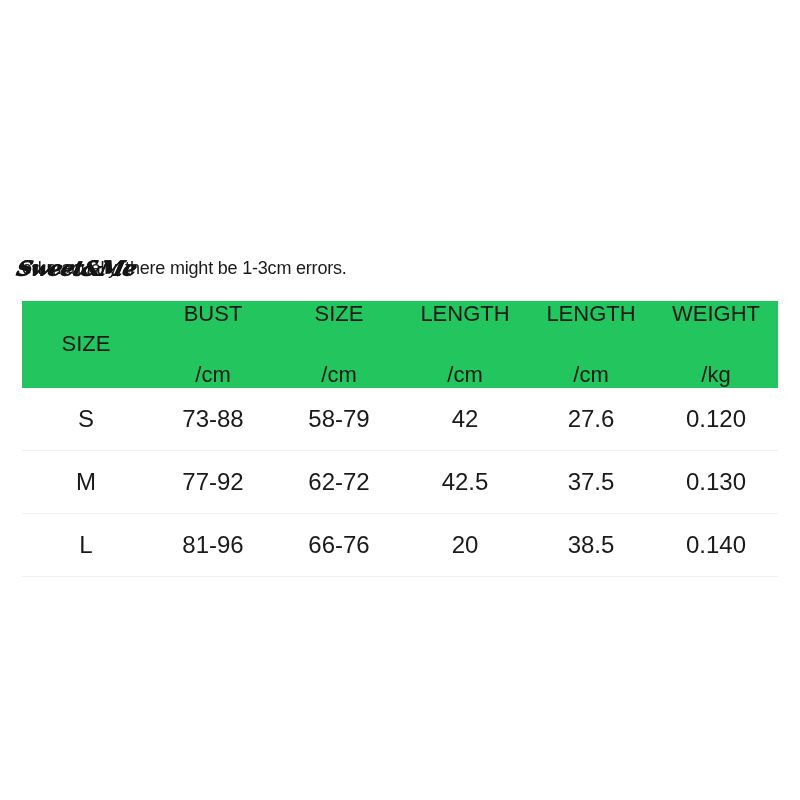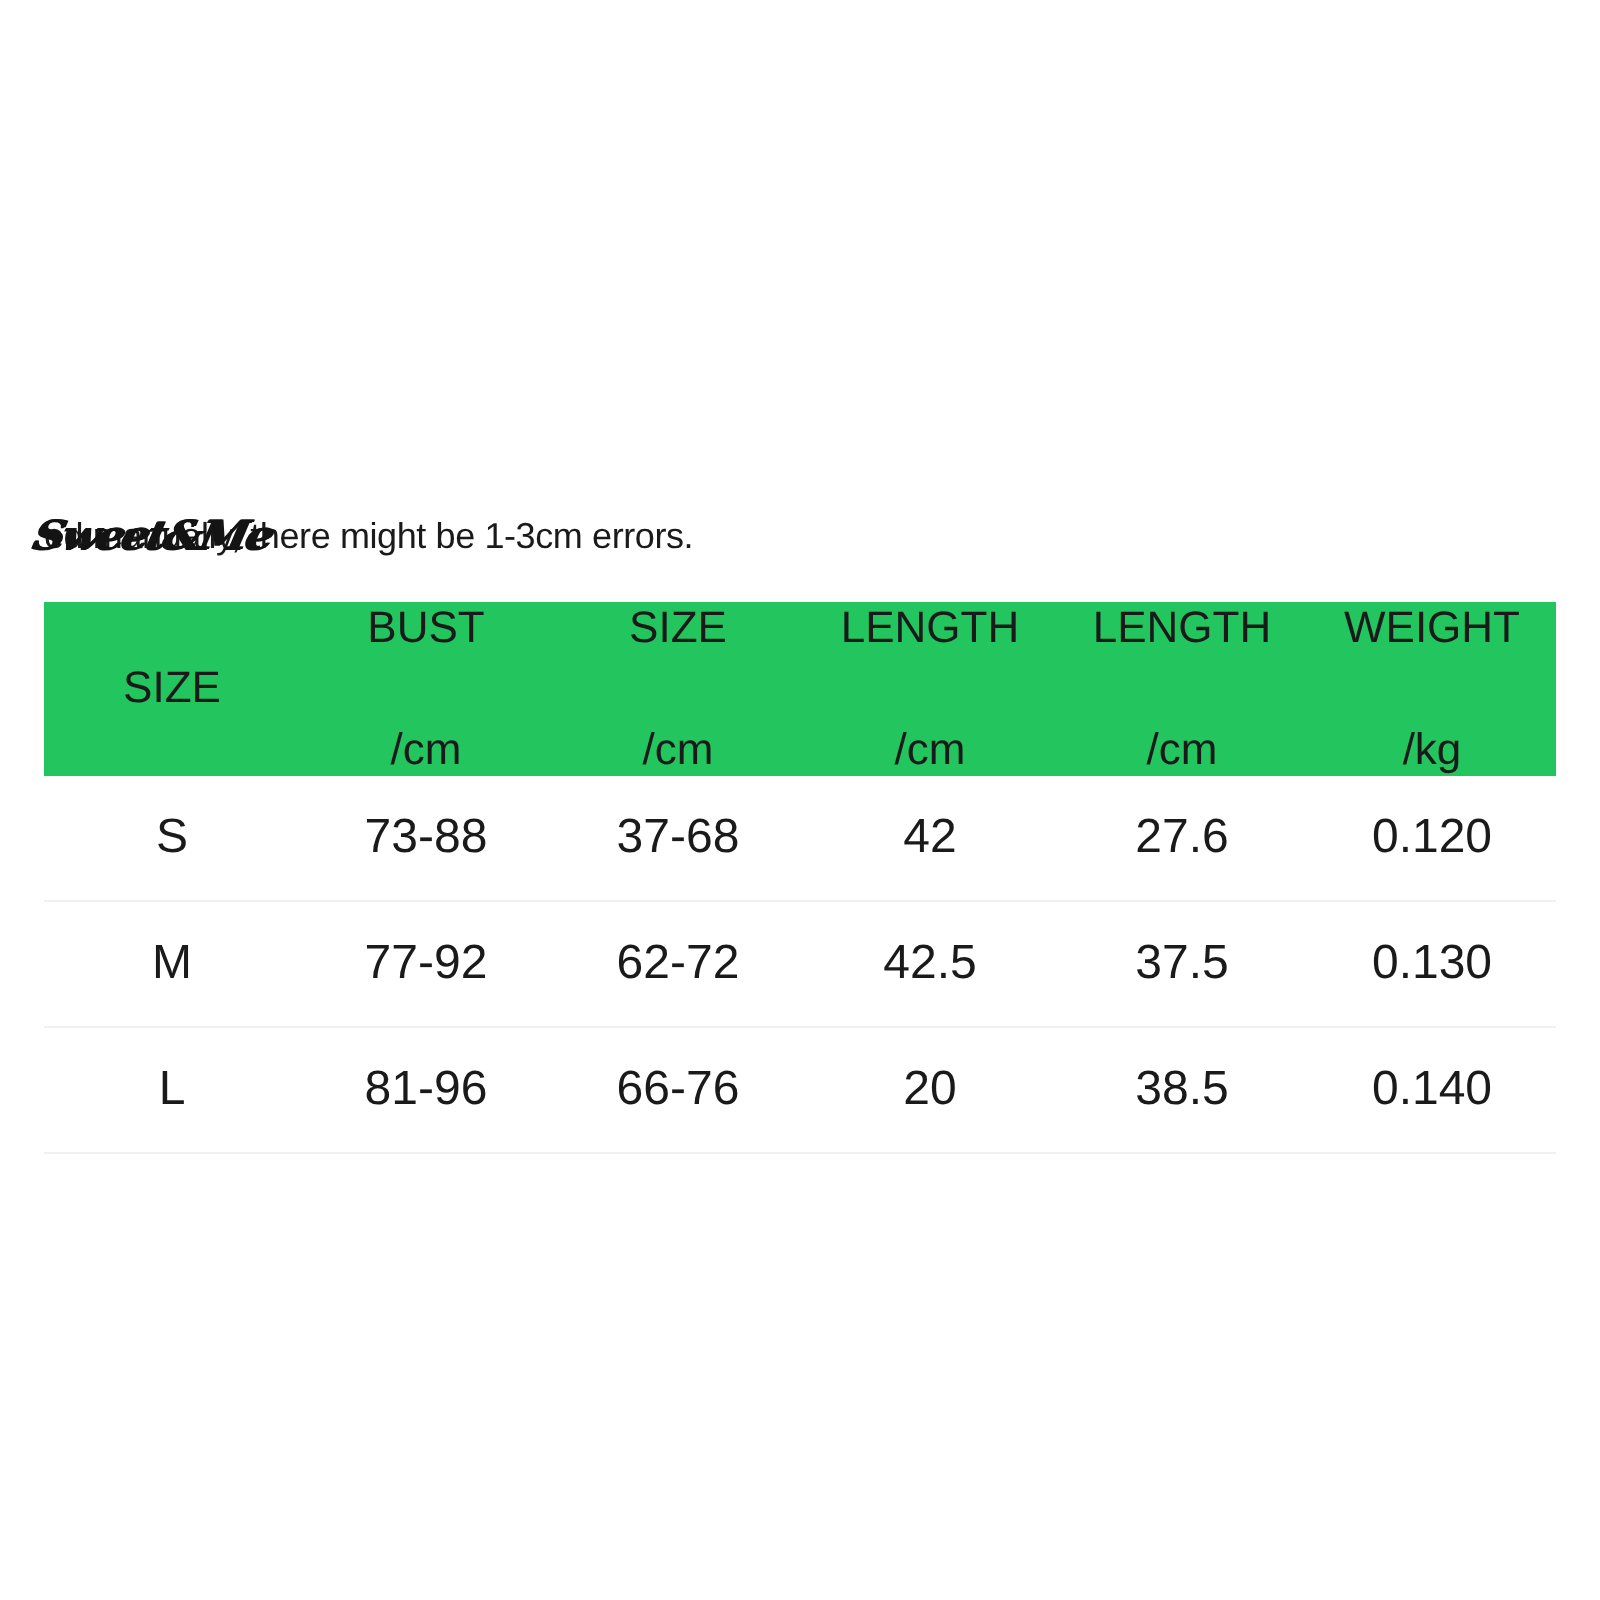--- a/index.html
+++ b/index.html
@@ -187,21 +187,21 @@
             <span>WEIGHT</span>
             <span class="hdr-unit">/kg</span>
           </span>
         </th>
       </tr>
     </thead>
     <tbody>
       <tr>
         <td>S</td>
         <td>73-88</td>
-        <td>37-68</td>
+        <td>58-79</td>
         <td>42</td>
         <td>27.6</td>
         <td>0.120</td>
       </tr>
       <tr>
         <td>M</td>
         <td>77-92</td>
         <td>62-72</td>
         <td>42.5</td>
         <td>37.5</td>

